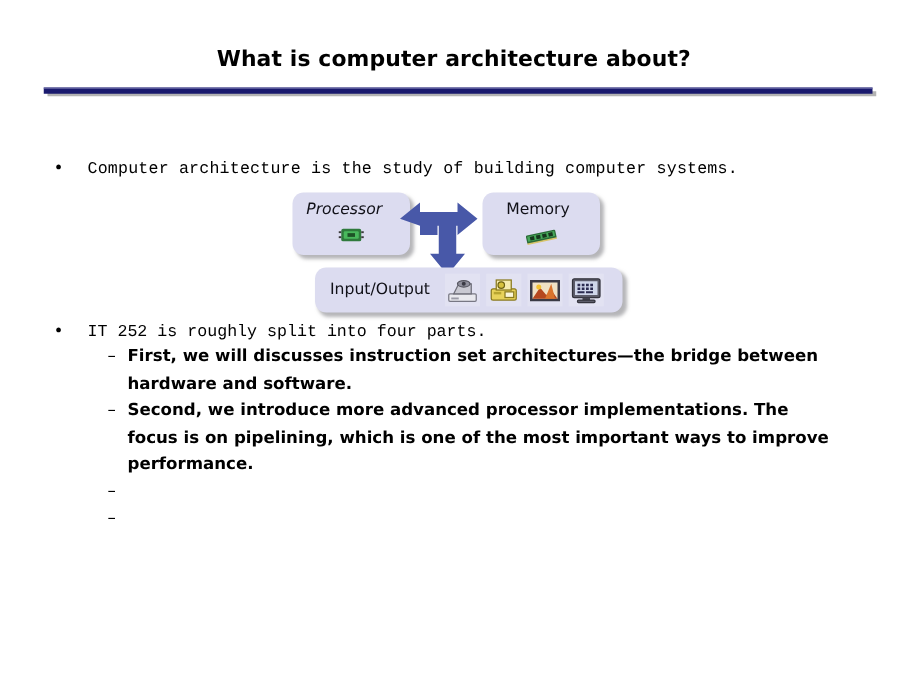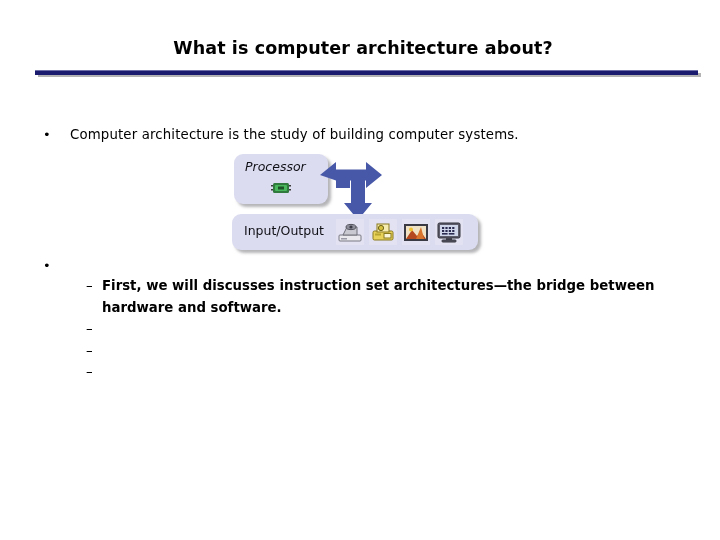--- a/index.html
+++ b/index.html
@@ -77,20 +77,21 @@
   .bullet-l1 .marker {
     width: 27px;
     flex: 0 0 27px;
     font-size: 13px;
     line-height: 17px;
     text-align: left;
   }
   .bullet-l1 .btext {
     flex: 1 1 auto;
     max-width: 600px;
+    font-family: Liberation Mono, monospace;
   }
   .b1-first .btext {
     letter-spacing: 0.15px;
   }
 
   .bullet-l2 {
     padding-left: 86px;
     font-size: 13.3px;
     line-height: 21.5px;
     margin-top: 1px;
@@ -149,21 +150,21 @@
     top: 2px;
     width: 94px;
     height: 50px;
   }
   .box-memory .dlabel {
     left: 19px;
     top: 5px;
   }
 
   .box-io {
-    left: 0;
+    left: 20px;
     top: 62px;
     width: 246px;
     height: 36px;
   }
   .box-io .dlabel {
     left: 12px;
     top: 9px;
     font-size: 12.5px;
   }
 
@@ -227,29 +228,31 @@
 
   <div class="bullet-row bullet-l1 b1-first">
     <span class="marker" data-bind="bullets.0.marker">•</span>
     <span class="btext" data-bind="bullets.0.text">Computer architecture is the study of building computer systems.</span>
   </div>
 
   <div style="height:114px"></div>
 
   <div class="bullet-row bullet-l1">
     <span class="marker" data-bind="bullets.1.marker">•</span>
+    <span class="btext" data-bind="bullets.1.text">IT 252 is roughly split into four parts.</span>
   </div>
 
   <div class="bullet-row bullet-l2">
     <span class="marker" data-bind="bullets.2.marker">–</span>
     <span class="btext" data-bind="bullets.2.text">First, we will discusses instruction set architectures—the bridge between hardware and software.</span>
   </div>
 
   <div class="bullet-row bullet-l2 spaced-2">
     <span class="marker" data-bind="bullets.3.marker">–</span>
+    <span class="btext" data-bind="bullets.3.text">Second, we introduce more advanced processor implementations. The focus is on pipelining, which is one of the most important ways to improve performance.</span>
   </div>
 
   <div class="bullet-row bullet-l2 spaced-2">
     <span class="marker" data-bind="bullets.4.marker">–</span>
   </div>
 
   <div class="bullet-row bullet-l2 spaced-2">
     <span class="marker" data-bind="bullets.5.marker">–</span>
   </div>
 
@@ -265,20 +268,36 @@
         <rect x="5" y="4" width="12" height="6" rx="1" fill="#49b85c"></rect>
         <rect x="8" y="5.5" width="6" height="3" fill="#1d5226"></rect>
         <rect x="1" y="4" width="2" height="1.5" fill="#3b3b3b"></rect>
         <rect x="1" y="8" width="2" height="1.5" fill="#3b3b3b"></rect>
         <rect x="19" y="4" width="2" height="1.5" fill="#3b3b3b"></rect>
         <rect x="19" y="8" width="2" height="1.5" fill="#3b3b3b"></rect>
       </svg>
     </span>
   </div>
 
+  <div class="dbox box-memory">
+    <span class="dlabel" data-bind="diagram.memory.label">Memory</span>
+    <span class="chip-mem">
+      <svg width="28" height="13" viewBox="0 0 28 13">
+        <g transform="rotate(-12 14 6.5)">
+          <rect x="2" y="3" width="24" height="7" rx="1" fill="#2b6b38"></rect>
+          <rect x="3" y="4" width="22" height="4.2" fill="#47a85a"></rect>
+          <rect x="5" y="4.6" width="3.4" height="3" fill="#17361d"></rect>
+          <rect x="10" y="4.6" width="3.4" height="3" fill="#17361d"></rect>
+          <rect x="15" y="4.6" width="3.4" height="3" fill="#17361d"></rect>
+          <rect x="20" y="4.6" width="3.4" height="3" fill="#17361d"></rect>
+          <rect x="2" y="9.4" width="24" height="1.2" fill="#d8c46a"></rect>
+        </g>
+      </svg>
+    </span>
+  </div>
 
   <div class="tri-arrow">
     <svg width="76" height="66" viewBox="0 0 76 66">
 
       <path d="M0 19
                L16 6 L16 13.5
                L30 13.5 L30 13.5
                L46 13.5 L46 6
                L62 19 L46 32 L46 24.5
                L45 24.5 L45 47

